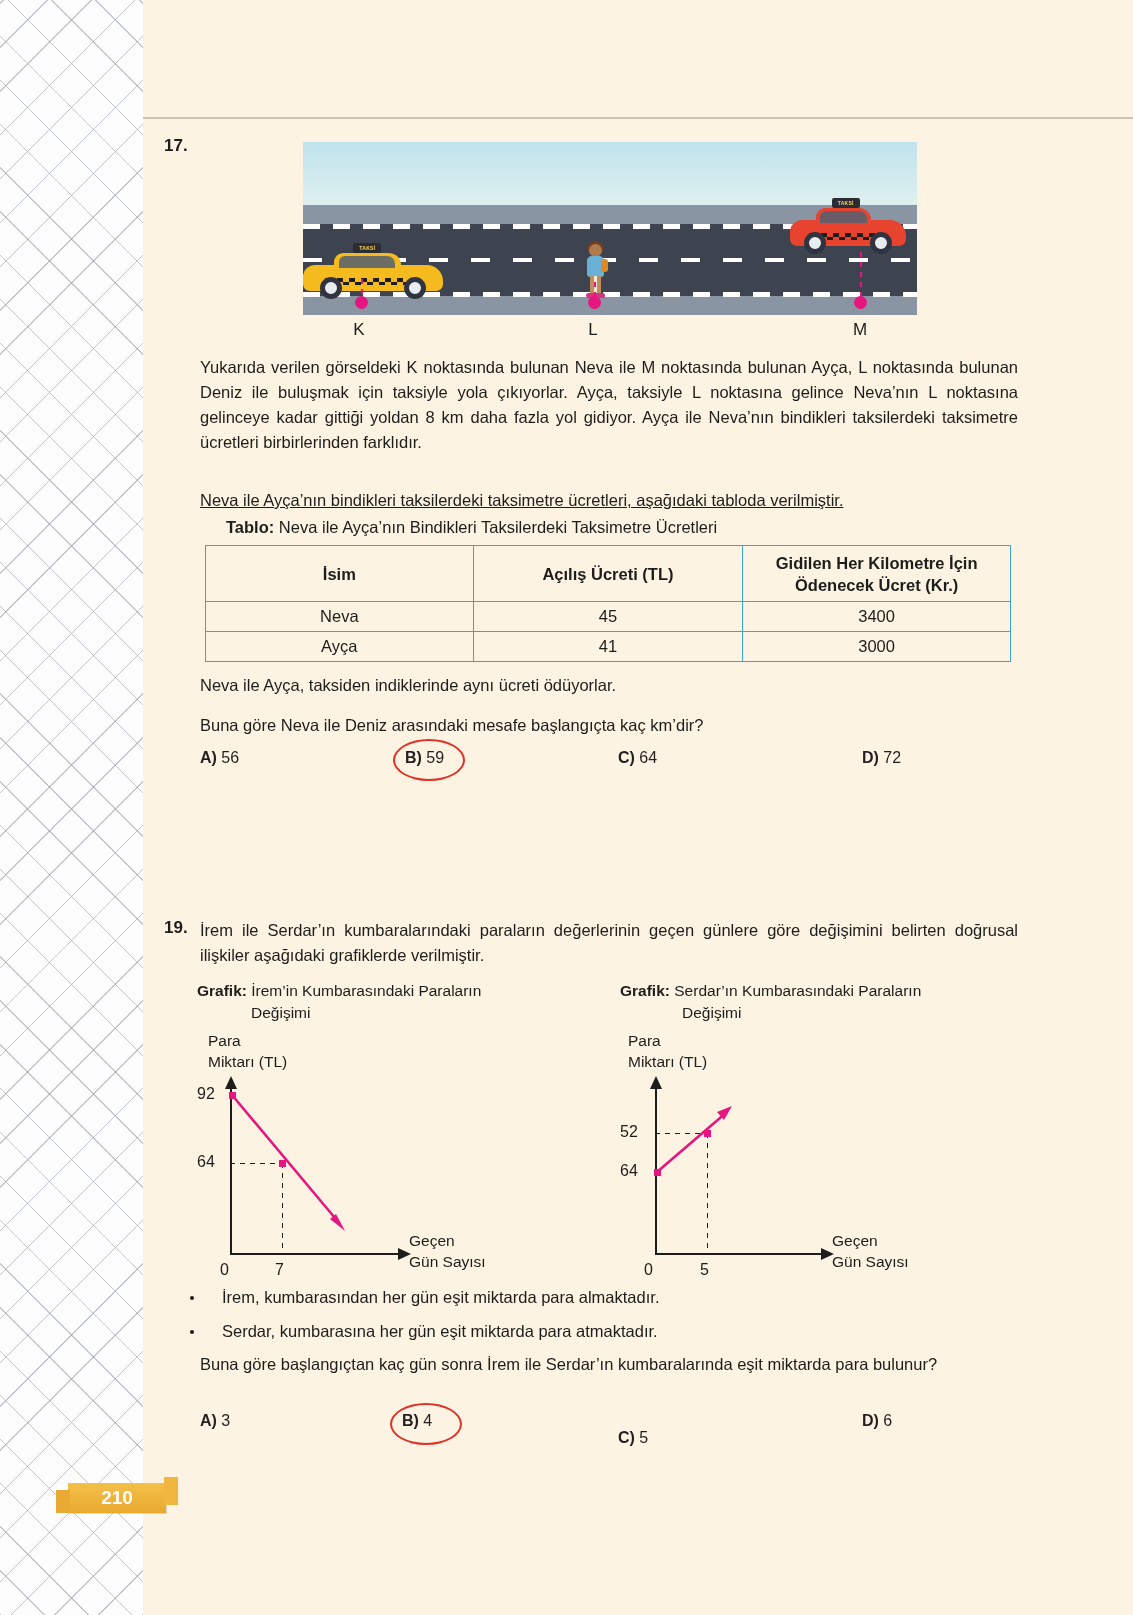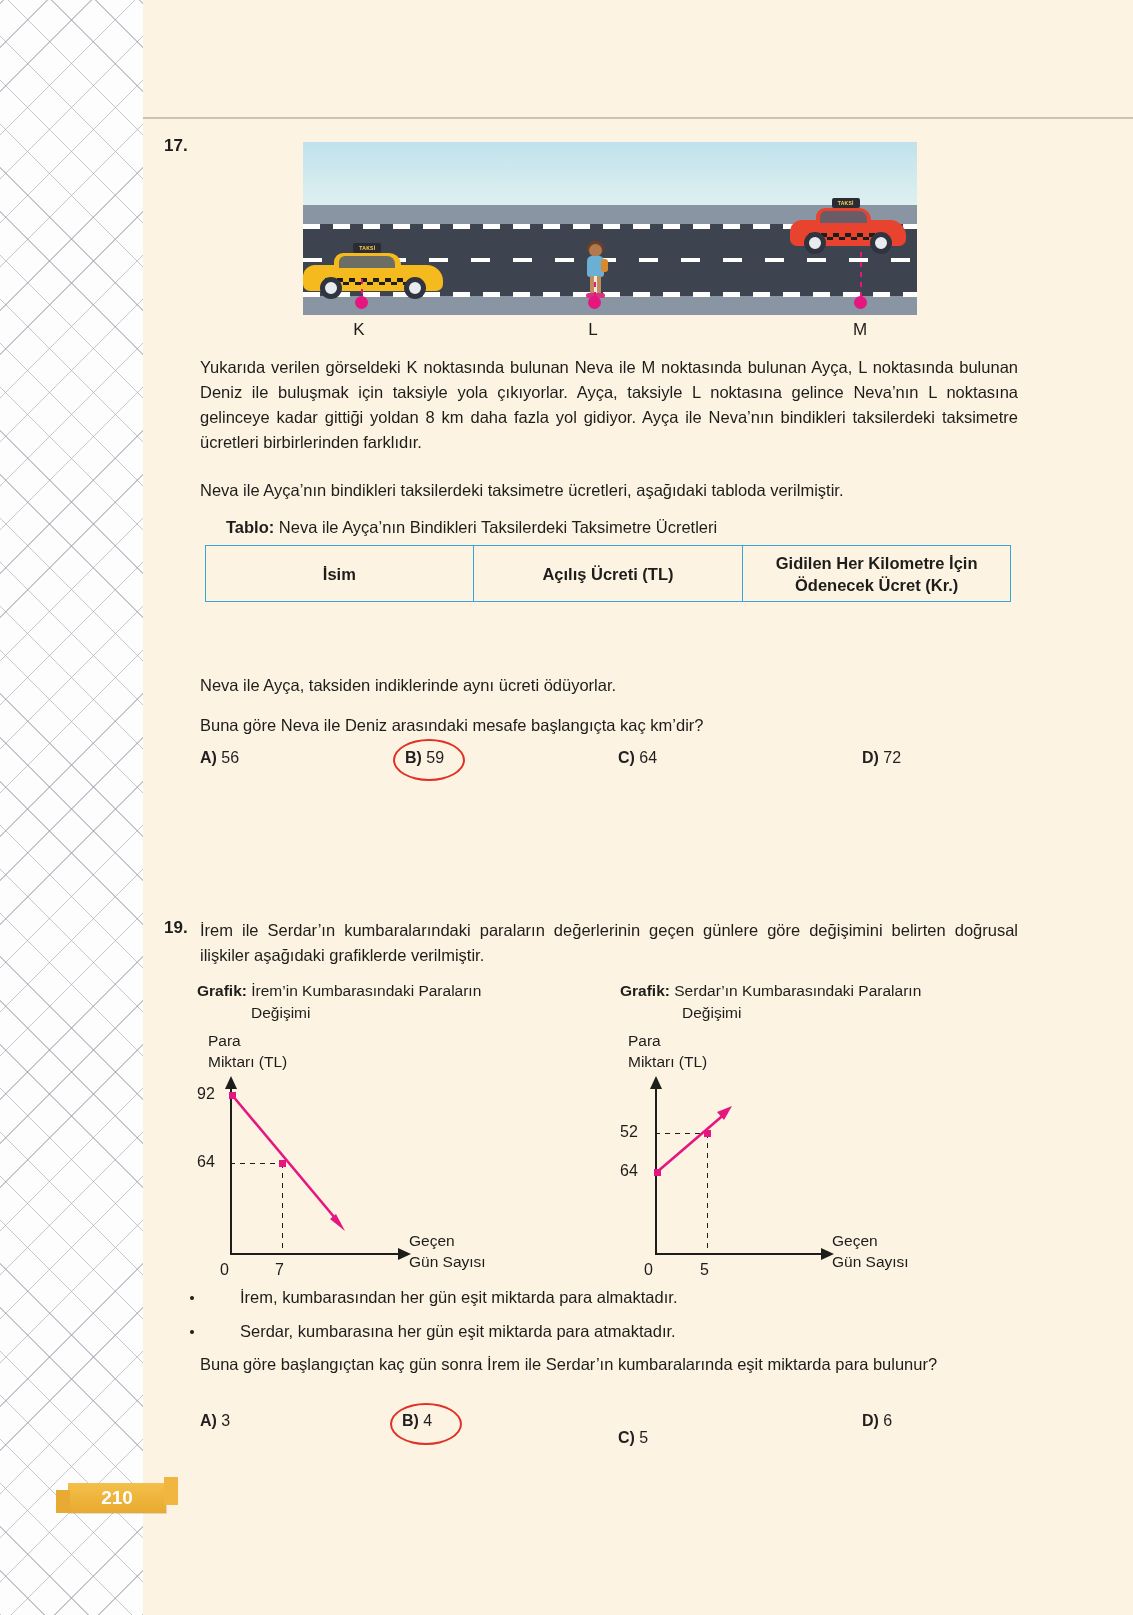--- a/index.html
+++ b/index.html
@@ -177,21 +177,21 @@
   }
 
   
   .bullet{
     position:absolute; font-size:16.5px; color:#1d1d1b;
   }
   .bullet .b-dot{
     position:absolute; left:0; top:8px; width:4px; height:4px;
     background:#1d1d1b; border-radius:50%;
   }
-  .bullet .b-txt{ position:absolute; left:50px; top:0; white-space:nowrap; }
+  .bullet .b-txt{ position:absolute; left:32px; top:0; white-space:nowrap; }
 
   
   #pagetab{
     position:absolute; left:68px; top:1483px; width:98px; height:30px;
     background:linear-gradient(#f3c04a,#e9a92f);
     display:flex; align-items:center; justify-content:center;
     color:#ffffff; font-weight:bold; font-size:19px;
     box-shadow:1px 1px 0 rgba(0,0,0,.12);
   }
   #pagetab:before{
@@ -281,36 +281,46 @@
   <div class="drop" style="left:557px; top:110px; height:47px;"></div>
   <div class="dot" style="left:551px; top:154px;"></div>
 </div>
 
 <div class="pt-label" style="left:339px; top:320px;">K</div>
 <div class="pt-label" style="left:573px; top:320px;">L</div>
 <div class="pt-label" style="left:840px; top:320px;">M</div>
 
 <div class="para" style="left:200px; top:355px; width:818px;">Yukarıda verilen görseldeki K noktasında bulunan Neva ile M noktasında bulunan Ayça, L noktasında bulunan Deniz ile buluşmak için taksiyle yola çıkıyorlar. Ayça, taksiyle L noktasına gelince Neva’nın L noktasına gelinceye kadar gittiği yoldan 8 km daha fazla yol gidiyor. Ayça ile Neva’nın bindikleri taksilerdeki taksimetre ücretleri birbirlerinden farklıdır.</div>
 
-<div class="para nojust" style="left:200px; top:478px; width:818px;">Neva ile Ayça’nın bindikleri taksilerdeki taksimetre ücretleri, aşağıdaki tabloda verilmiştir.</div>
+<div class="para nojust" style="left:200px; top:488px; width:818px;text-decoration:underline;">Neva ile Ayça’nın bindikleri taksilerdeki taksimetre ücretleri, aşağıdaki tabloda verilmiştir.</div>
 
 <div id="tablo-caption"><b>Tablo:</b><span> Neva ile Ayça’nın Bindikleri Taksilerdeki Taksimetre Ücretleri</span></div>
 
 <table class="tbl">
   <thead>
     <tr>
       <th class="col1">İsim</th>
       <th class="col2">Açılış Ücreti (TL)</th>
       <th class="col3">
         <span>Gidilen Her Kilometre İçin</span><br>
         <span>Ödenecek Ücret (Kr.)</span>
       </th>
     </tr>
   </thead>
   <tbody>
+    <tr>
+      <td>Neva</td>
+      <td>45</td>
+      <td>3400</td>
+    </tr>
+    <tr>
+      <td>Ayça</td>
+      <td>41</td>
+      <td>3000</td>
+    </tr>
   </tbody>
 </table>
 
 <div class="para nojust" style="left:200px; top:673px; width:818px;">Neva ile Ayça, taksiden indiklerinde aynı ücreti ödüyorlar.</div>
 
 <div class="para nojust" style="left:200px; top:713px; width:818px;">Buna göre Neva ile Deniz arasındaki mesafe başlangıçta kaç km’dir?</div>
 
 <div class="ans-circle" style="left:393px; top:739px;"></div>
 <div class="ans" style="left:200px; top:749px;"><b>A)</b> <span>56</span></div>
 <div class="ans" style="left:405px; top:749px;"><b>B)</b> <span>59</span></div>

